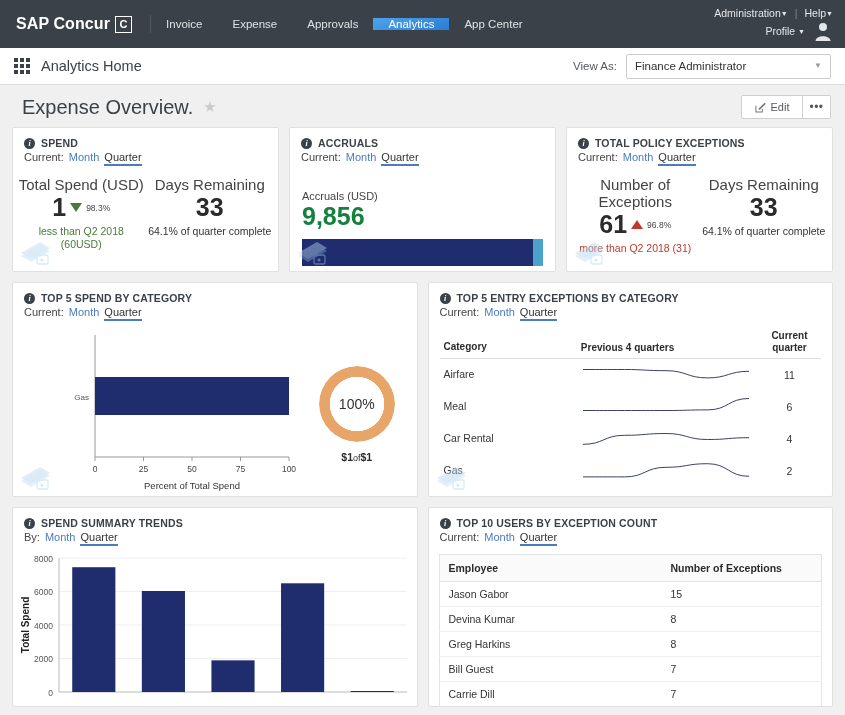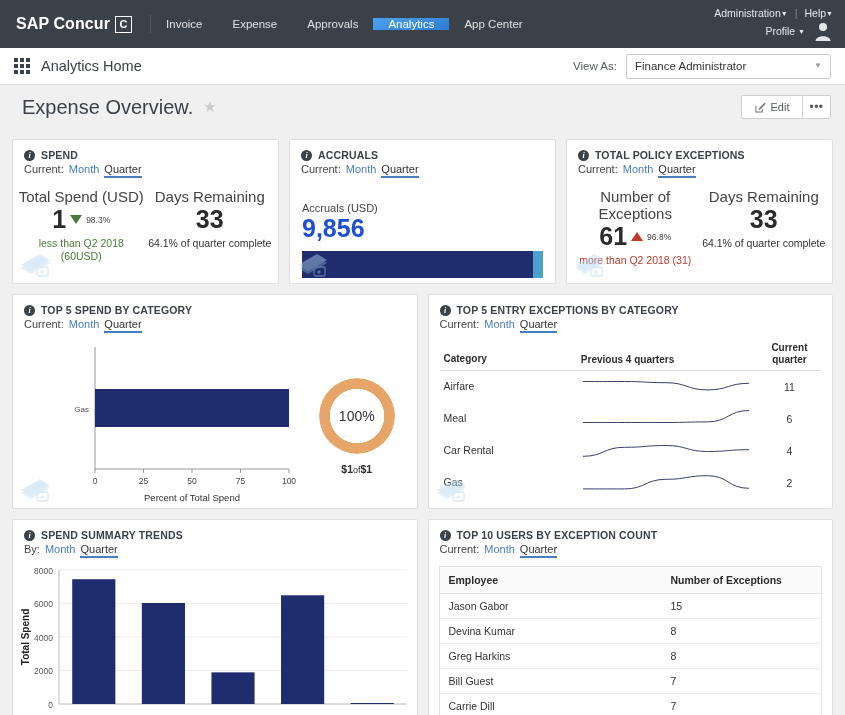--- a/index.html
+++ b/index.html
@@ -67,21 +67,21 @@
   .viewas-label { font-size: 11.5px; color: #55595e; }
   .viewas-select {
     width: 205px; height: 25px; border: 1px solid #ccc; border-radius: 2px;
     background: #fff; display: flex; align-items: center;
     padding: 0 8px; font-size: 11.5px; color: #333;
   }
   .viewas-select .caret { margin-left: auto; color: #999; font-size: 8px; }
 
   
   .pagehead {
-    display: flex; align-items: center; padding: 10px 14px 20px 22px;
+    display: flex; align-items: center; padding: 10px 14px 8px 22px;
   }
   .pagetitle { font-size: 20px; color: #3b4148; font-weight: normal; }
   .star-icon { margin-left: 10px; color: #c9cbcd; font-size: 15px; }
   .pagehead-actions { margin-left: auto; display: flex; }
   .btn {
     height: 24px; border: 1px solid #cfcfcf; background: #fff;
     display: flex; align-items: center; justify-content: center;
     gap: 5px; font-size: 11px; color: #55595e; cursor: pointer;
   }
   .btn-edit { width: 62px; border-radius: 2px 0 0 2px; }
@@ -132,21 +132,21 @@
   .tri-up { width: 0; height: 0; border-left: 6px solid transparent;
     border-right: 6px solid transparent; border-bottom: 9px solid #c0392b; }
   .kpi-delta { font-size: 8.5px; color: #444; }
   .kpi-note { font-size: 10.5px; margin-top: 3px; line-height: 1.25; }
   .kpi-note.pos { color: #4a7a3a; }
   .kpi-note.neg { color: #c0392b; }
   .kpi-note.plain { color: #333; }
 
   
   .accr-label { font-size: 11px; color: #444; margin: 24px 0 0 12px; }
-  .accr-value { font-size: 25px; font-weight: bold; color: #1d4ed8;
+  .accr-value { font-size: 25px; font-weight: bold; color: #15803d;
     margin: 0 0 0 12px; line-height: 1.15; }
   .stackbar { height: 27px; margin: 8px 12px 0 12px; display: flex; }
   .stackbar .seg1 { background: #1f2d6e; }
   .stackbar .seg2 { background: #4ba3cc; }
   .legend { display: flex; justify-content: center; gap: 14px; margin-top: 5px; }
   .legend-item { display: flex; align-items: center; gap: 4px;
     font-size: 8.5px; color: #333; }
   .swatch { width: 9px; height: 9px; display: block; }
 
   

